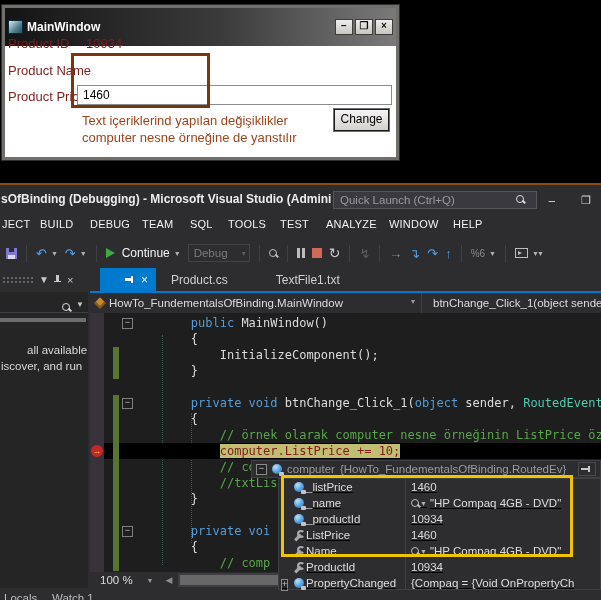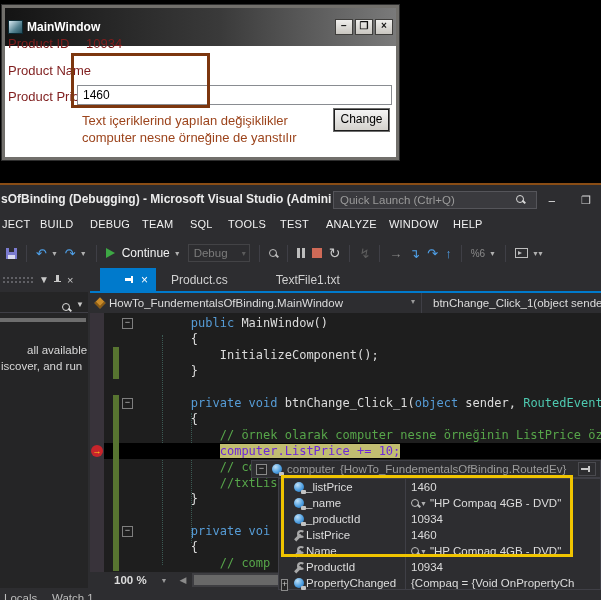--- a/index.html
+++ b/index.html
@@ -86,44 +86,44 @@
   .diamond.mth{background:#b180d7;box-shadow:inset -2px -2px 0 #7d4fa8;}
   
   #editor{left:90px;top:128px;width:511px;height:259px;background:#1e1e1e;overflow:hidden;}
   #glyph-margin{position:absolute;left:0;top:0;width:14px;height:259px;background:#38333a;}
   .guide{position:absolute;top:22px;width:0;height:230px;border-left:1px dotted #3b5a54;}
   #code{position:absolute;left:14px;top:2px;right:0;font-family:"DejaVu Sans Mono","Liberation Mono",monospace;
         font-size:12px;line-height:16px;white-space:pre;color:#dcdcdc;}
   .cline{height:16px;padding-left:29px;}
   .cline.current{background:#000;}
   .kw{color:#569cd6;} .type{color:#4ec9b0;} .comment{color:#57a64a;}
-  .cur{background:#c1bd71;color:#6d28d9;}
+  .cur{background:#c1bd71;color:#7f1d1d;}
   .chbar{position:absolute;left:23px;width:6px;background:#577430;}
   .foldbox{position:absolute;left:32px;width:9px;height:9px;border:1px solid #7e7e7e;background:#1e1e1e;
            color:#c8c8c8;font-size:9px;line-height:8px;text-align:center;font-family:"Liberation Mono",monospace;}
   .bp-cur{position:absolute;left:1px;width:12px;height:12px;border-radius:50%;background:#c8242b;
           color:#ffd11b;font-size:9px;line-height:12px;text-align:center;font-weight:bold;}
   
   #edit-scrollrow{left:90px;top:387px;width:511px;height:16px;background:#2d2d30;display:flex;align-items:center;}
-  #zoom-combo{color:#dcdcdc;font-size:11.5px;margin-left:24px;font-weight:bold;}
+  #zoom-combo{color:#dcdcdc;font-size:11.5px;margin-left:10px;}
   #zoom-dd{font-size:7px;color:#9a9a9a;margin-left:14px;}
   #hs-left{color:#8a8a8a;font-size:9px;margin-left:12px;}
   #hs-track{flex:1;height:14px;background:#3e3e42;margin-left:6px;position:relative;}
   #hs-thumb{position:absolute;left:2px;top:2px;width:380px;height:10px;background:#686868;}
   
   #datatip-header{left:251px;top:275px;width:350px;height:18px;background:#2d2d30;border:1px solid #3f3f46;
                   box-sizing:border-box;display:flex;align-items:center;gap:5px;padding-left:4px;z-index:10;}
   #datatip-header .hname,#datatip-header .htype{color:#9b9b9b;font-size:11.5px;white-space:nowrap;}
   .expbox{width:9px;height:9px;border:1px solid #8a8a8a;background:#252526;color:#d0d0d0;
           font-size:9px;line-height:8px;text-align:center;flex:none;font-family:"Liberation Mono",monospace;}
   .pinbtn{margin-left:auto;margin-right:4px;width:16px;height:12px;border:1px solid #4a4a4f;position:relative;}
   .pinbtn::before{content:'';position:absolute;left:2px;top:5px;width:7px;height:2px;background:#c8c8c8;}
   .pinbtn::after{content:'';position:absolute;left:9px;top:3px;width:2px;height:6px;background:#c8c8c8;}
   #datatip-body{left:278px;top:293px;width:323px;height:112px;background:#2d2d30;border:1px solid #3f3f46;
-                box-sizing:border-box;z-index:10;}
+                box-sizing:border-box;z-index:10;text-decoration:underline;}
   #dt-colsep{position:absolute;left:126px;top:0;bottom:0;width:1px;background:#3f3f46;}
   .dt-row{position:relative;height:16px;display:flex;align-items:center;font-size:11.5px;color:#dcdcdc;}
   .dt-exp{width:9px;margin-left:2px;flex:none;}
   .dt-ico{width:12px;margin-left:4px;flex:none;display:flex;}
   .dt-name{width:97px;flex:none;white-space:nowrap;overflow:hidden;}
   .dt-val{display:flex;align-items:center;gap:3px;padding-left:8px;white-space:nowrap;}
   .sph{position:relative;width:10px;height:10px;border-radius:50%;background:radial-gradient(circle at 35% 30%,#bfe0f7,#4f9fe0 55%,#1f64a8);}
   .sph::after{content:'';position:absolute;right:-2px;bottom:-2px;width:5px;height:4px;background:#c3c3c3;border-radius:1px;}
   .wrench{position:relative;width:11px;height:11px;}
   .wrench::before{content:'';position:absolute;left:0px;top:6px;width:8px;height:3px;background:#a8a8a8;transform:rotate(-45deg);}

